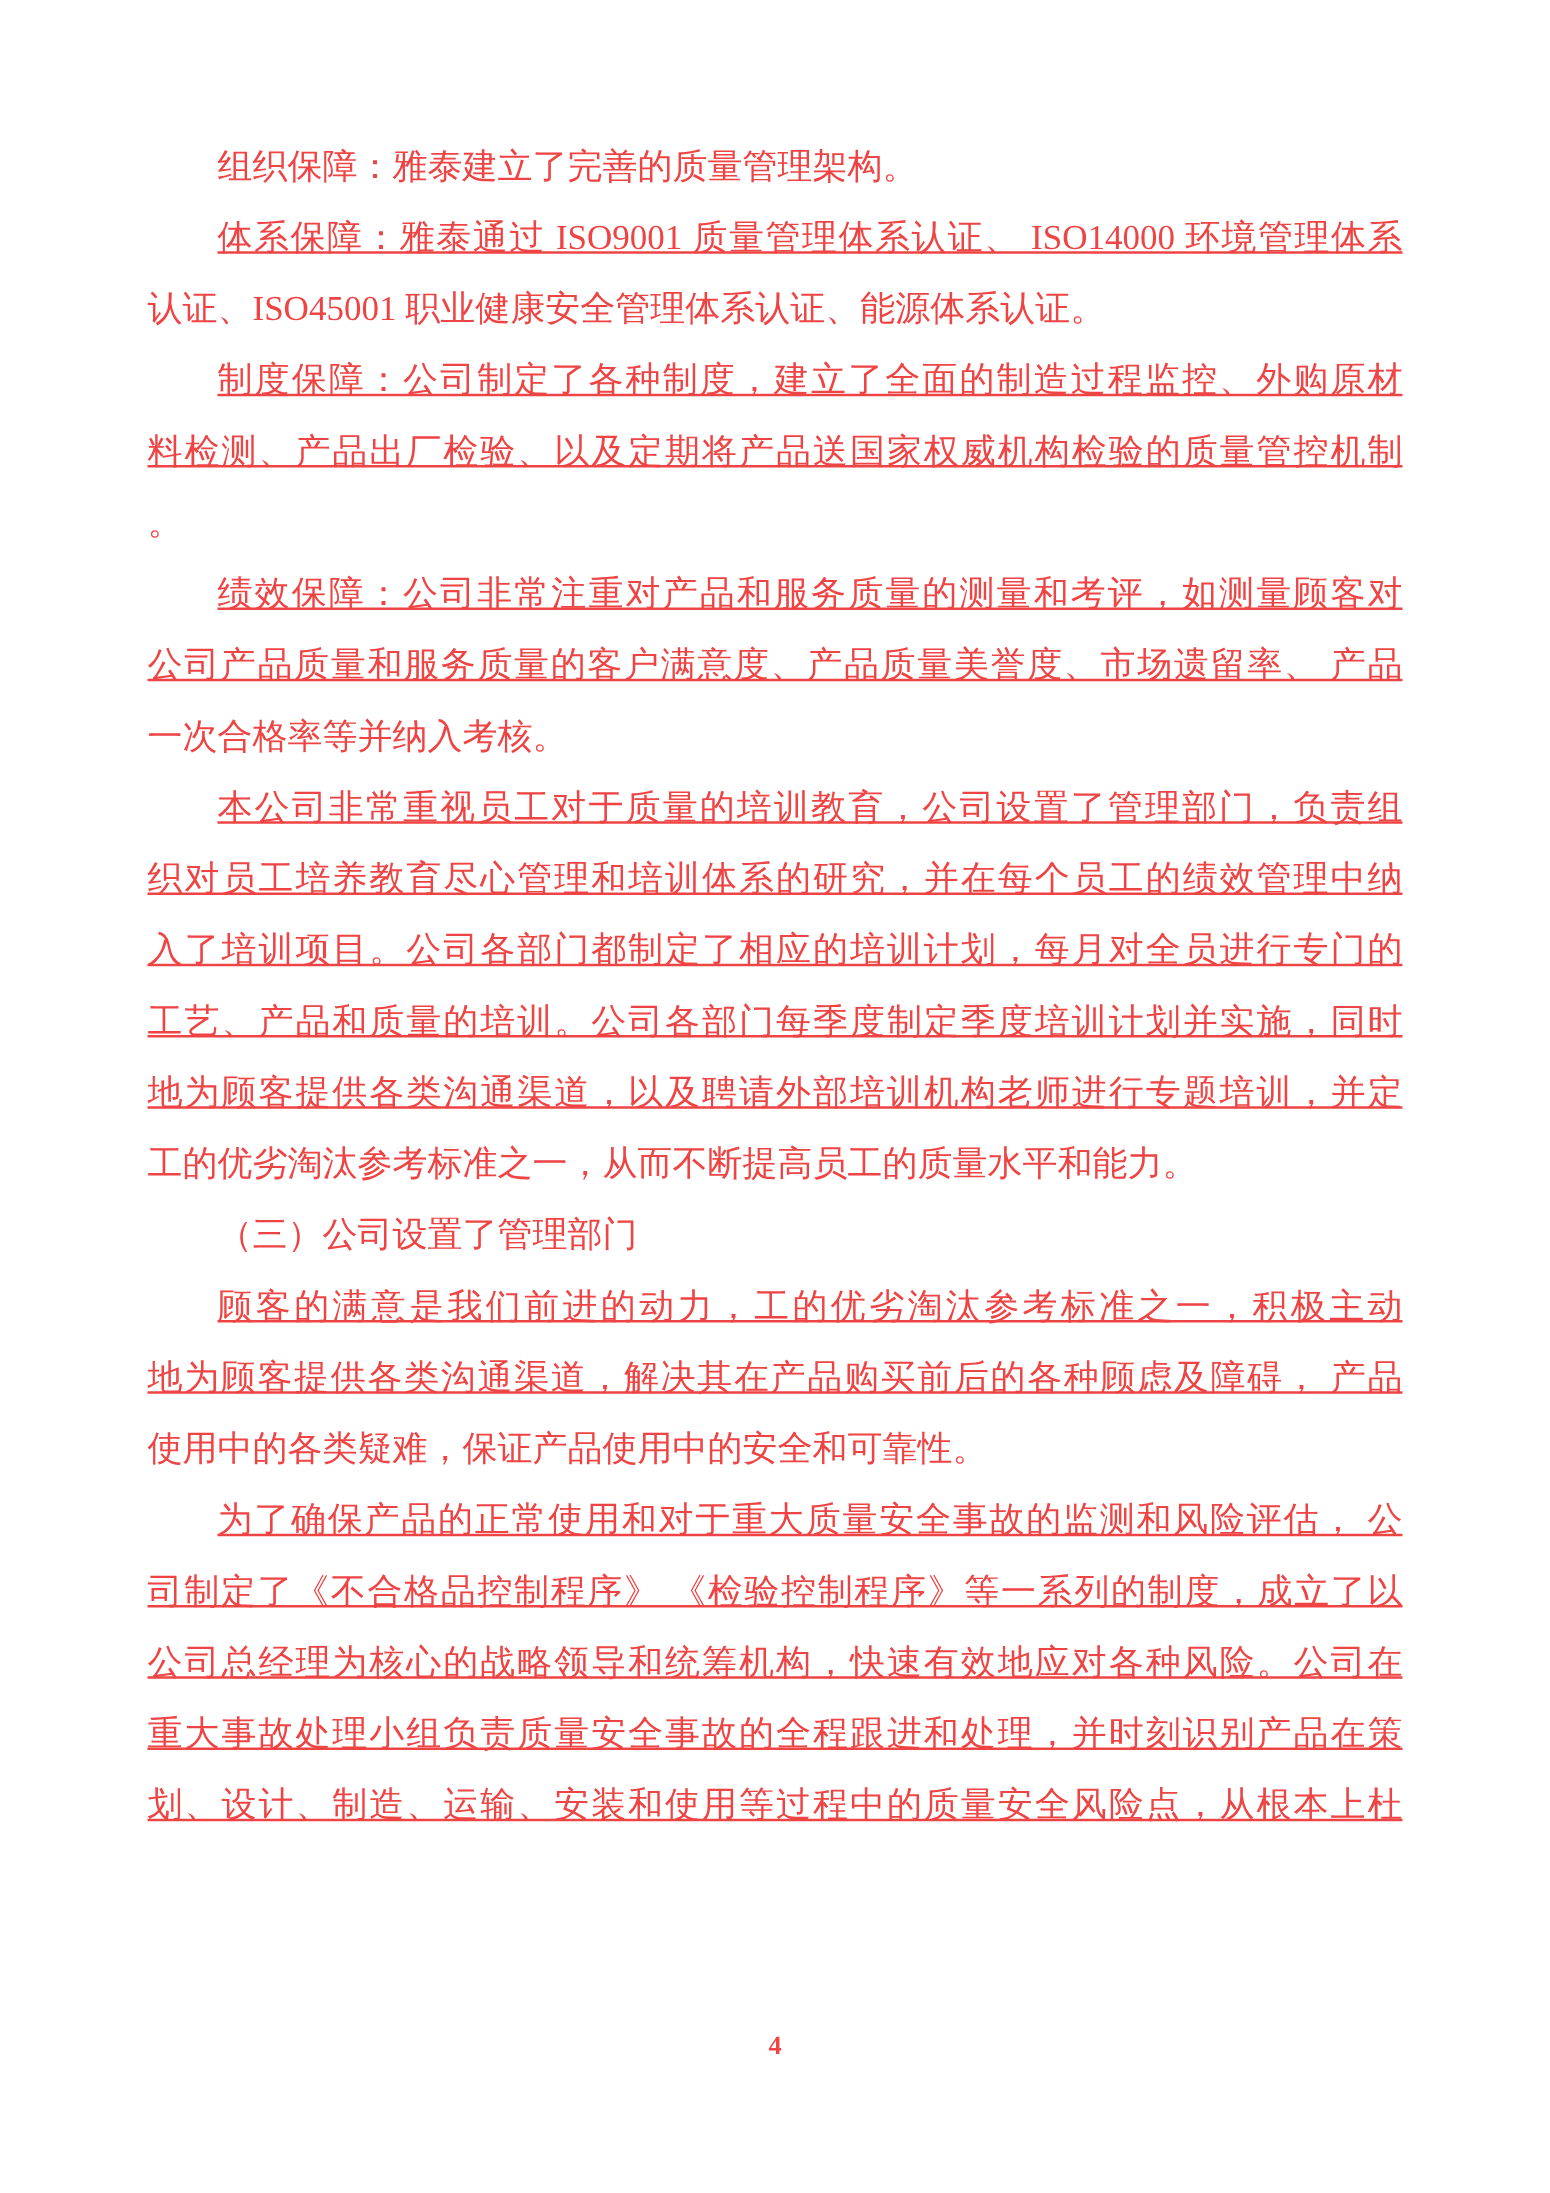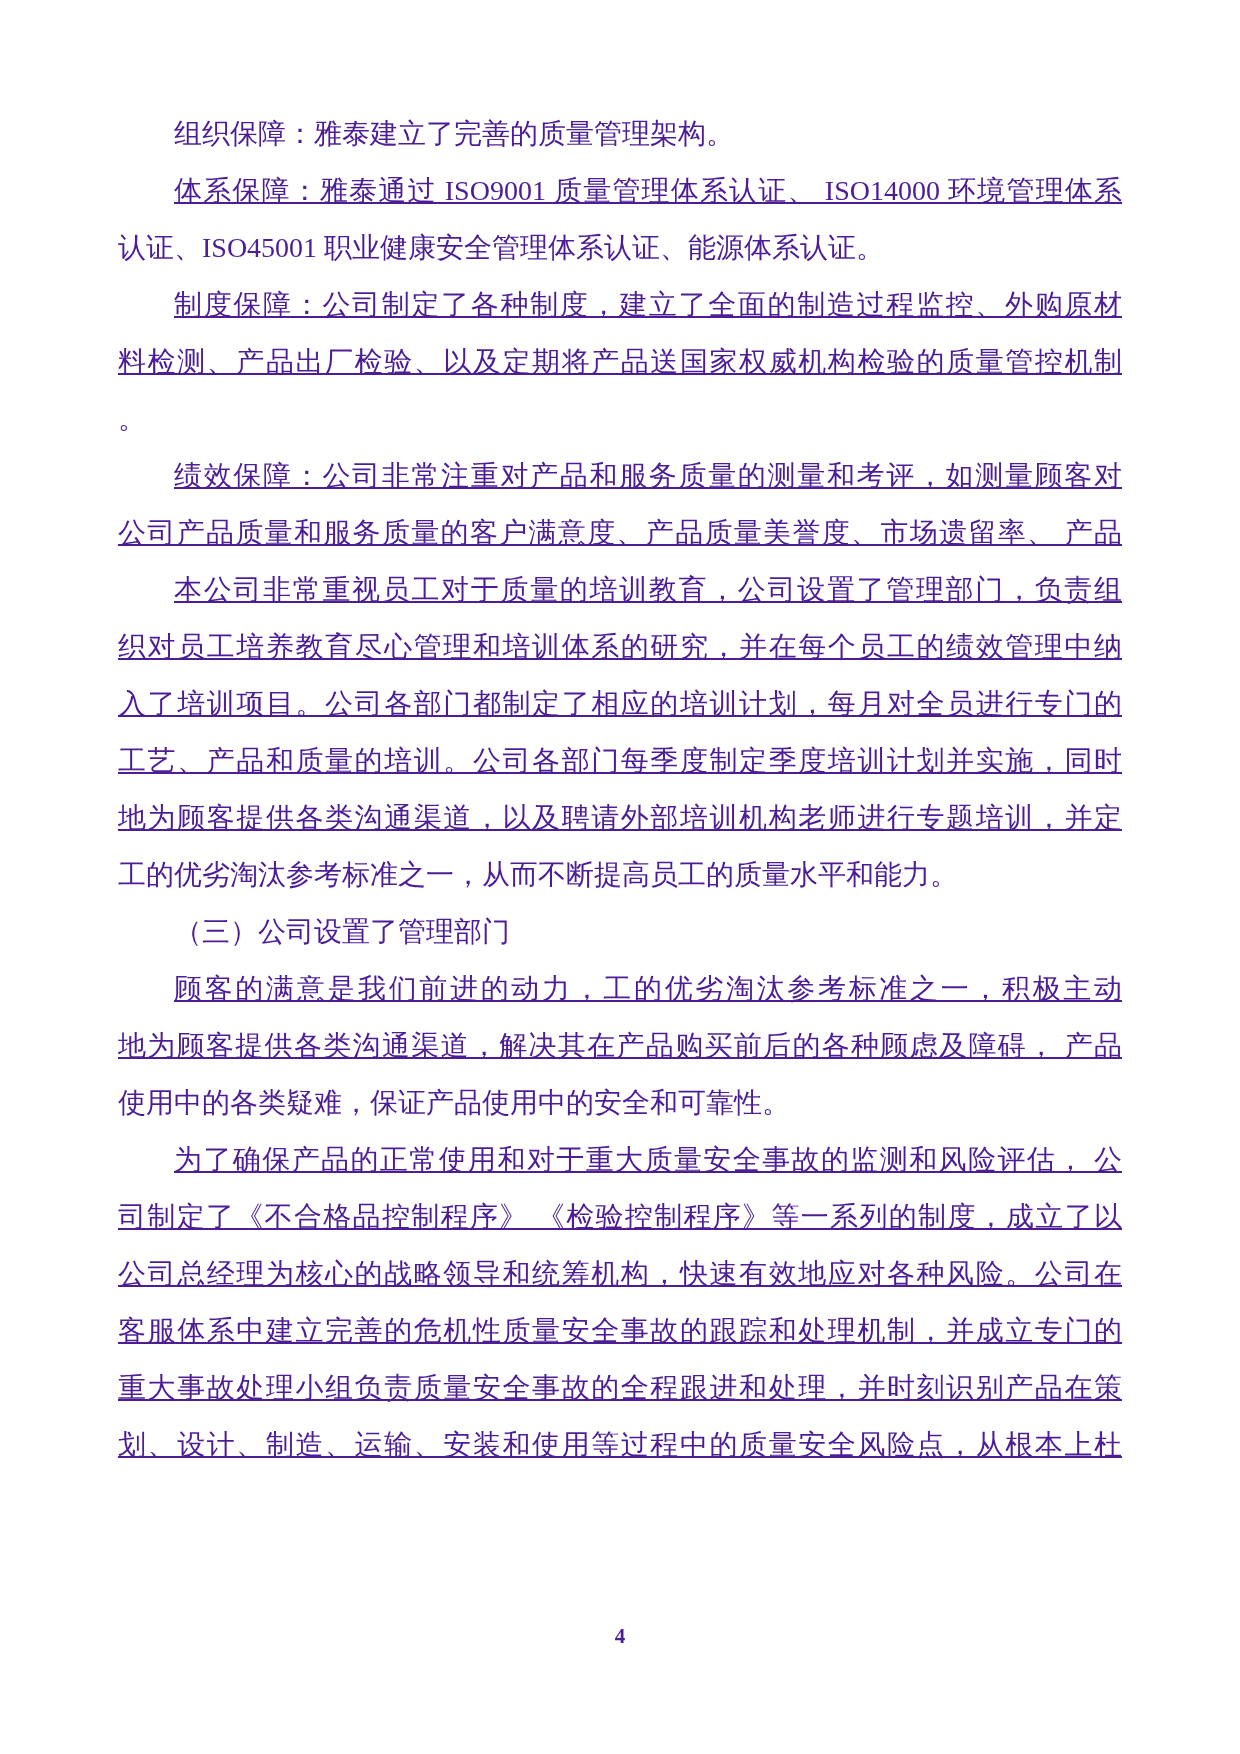--- a/index.html
+++ b/index.html
@@ -3,21 +3,21 @@
 <meta charset="utf-8">
 <style>
   html, body { margin: 0; padding: 0; background: #ffffff; }
   .page {
     position: relative;
     width: 1240px;
     height: 1754px;
     background: #ffffff;
     overflow: hidden;
     font-family: "Liberation Serif", "DejaVu Serif", serif;
-    color: #4c1d95;
+    color: #ef4444;
   }
   .textblock {
     position: absolute;
     left: 118px;
     top: 105px;
     width: 1004px;
     font-size: 28px;
   }
   .line {
     height: 57px;
@@ -48,31 +48,31 @@
 <div class="page">
   <div class="textblock">
     <div class="line indent">组织保障：雅泰建立了完善的质量管理架构。</div>
     <div class="line indent jf">体系保障：雅泰通过 ISO9001 质量管理体系认证、 ISO14000 环境管理体系</div>
     <div class="line">认证、ISO45001 职业健康安全管理体系认证、能源体系认证。</div>
     <div class="line indent jf">制度保障：公司制定了各种制度，建立了全面的制造过程监控、外购原材</div>
     <div class="line jf">料检测、产品出厂检验、以及定期将产品送国家权威机构检验的质量管控机制</div>
     <div class="line">。</div>
     <div class="line indent jf">绩效保障：公司非常注重对产品和服务质量的测量和考评，如测量顾客对</div>
     <div class="line jf">公司产品质量和服务质量的客户满意度、产品质量美誉度、市场遗留率、 产品</div>
+    <div class="line">一次合格率等并纳入考核。</div>
     <div class="line indent jf">本公司非常重视员工对于质量的培训教育，公司设置了管理部门，负责组</div>
     <div class="line jf">织对员工培养教育尽心管理和培训体系的研究，并在每个员工的绩效管理中纳</div>
     <div class="line jf">入了培训项目。公司各部门都制定了相应的培训计划，每月对全员进行专门的</div>
     <div class="line jf">工艺、产品和质量的培训。公司各部门每季度制定季度培训计划并实施，同时</div>
     <div class="line jf">地为顾客提供各类沟通渠道，以及聘请外部培训机构老师进行专题培训，并定</div>
     <div class="line">工的优劣淘汰参考标准之一，从而不断提高员工的质量水平和能力。</div>
     <div class="line indent">（三）公司设置了管理部门</div>
     <div class="line indent jf">顾客的满意是我们前进的动力，工的优劣淘汰参考标准之一，积极主动</div>
     <div class="line jf">地为顾客提供各类沟通渠道，解决其在产品购买前后的各种顾虑及障碍， 产品</div>
     <div class="line">使用中的各类疑难，保证产品使用中的安全和可靠性。</div>
     <div class="line indent jf">为了确保产品的正常使用和对于重大质量安全事故的监测和风险评估， 公</div>
     <div class="line jf">司制定了《不合格品控制程序》 《检验控制程序》等一系列的制度，成立了以</div>
     <div class="line jf">公司总经理为核心的战略领导和统筹机构，快速有效地应对各种风险。公司在</div>
-    <div class="line jf">客服体系中建立完善的危机性质量安全事故的跟踪和处理机制，并成立专门的</div>
     <div class="line jf">重大事故处理小组负责质量安全事故的全程跟进和处理，并时刻识别产品在策</div>
     <div class="line jf">划、设计、制造、运输、安装和使用等过程中的质量安全风险点，从根本上杜</div>
   </div>
   <div class="footer">4</div>
 </div>
 
 </body></html>

